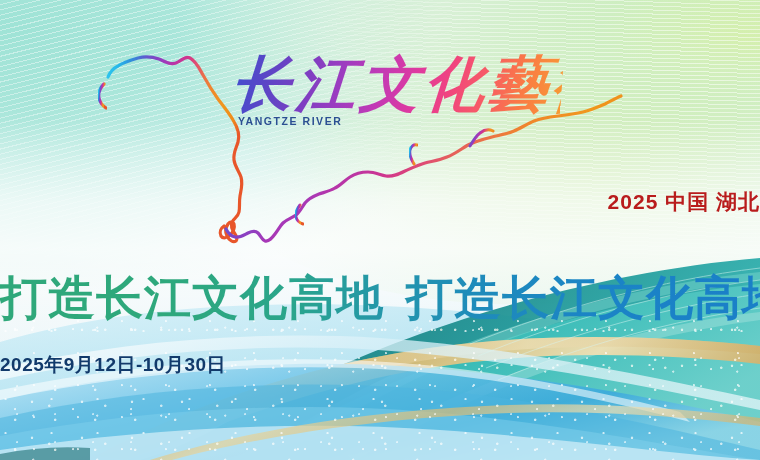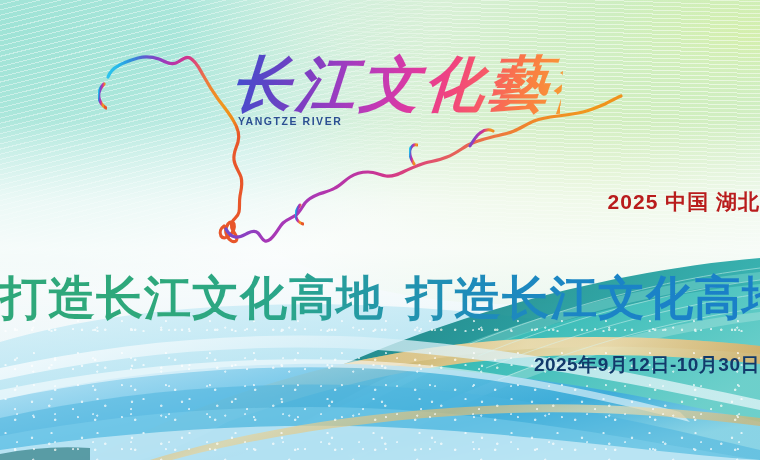--- a/index.html
+++ b/index.html
@@ -155,21 +155,21 @@
     -webkit-background-clip: text;
             background-clip: text;
     color: transparent;
     -webkit-text-fill-color: transparent;
   }
   .headline .gap { display:inline-block; width: 22px; }
 
   .dates {
     position: absolute;
     left: 0; right: 0; top: 352px;
-    text-align: right;
+    text-align: left;
     color: #123a6b;
     font-size: 19px;
     font-weight: 700;
     letter-spacing: .5px;
   }
 </style>
 </head>
 <body>
 
 <div id="poster">

